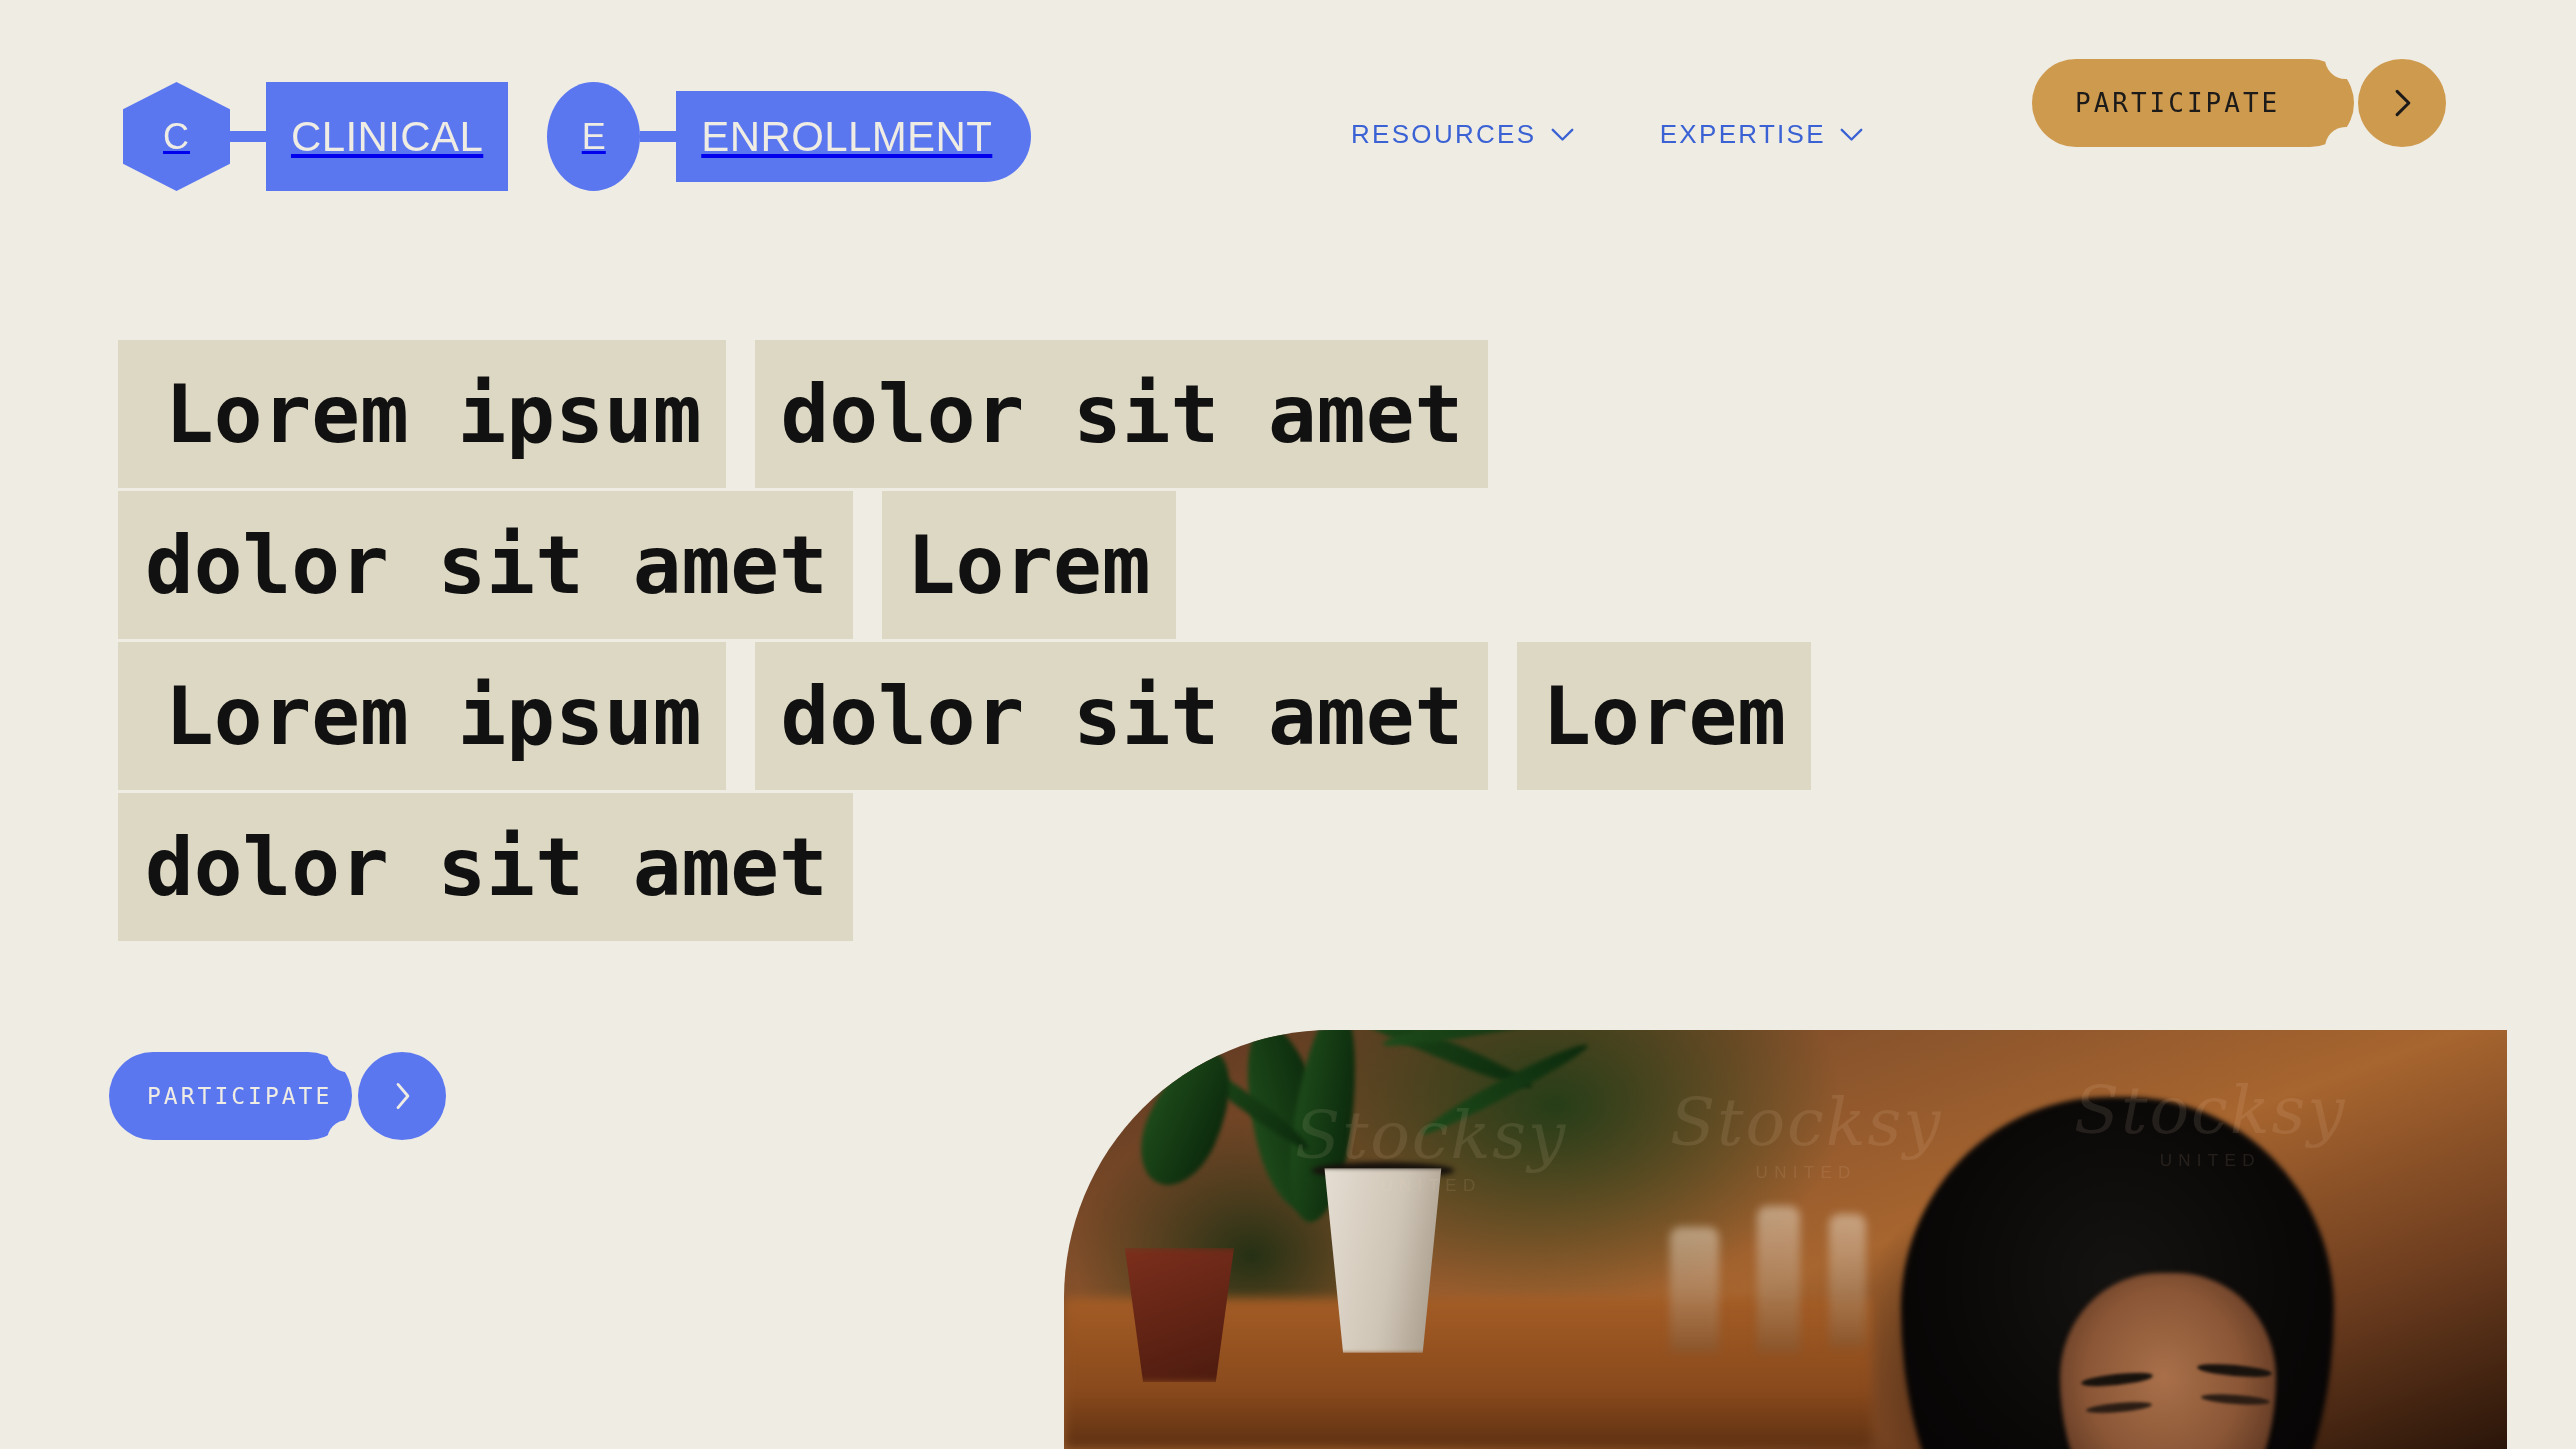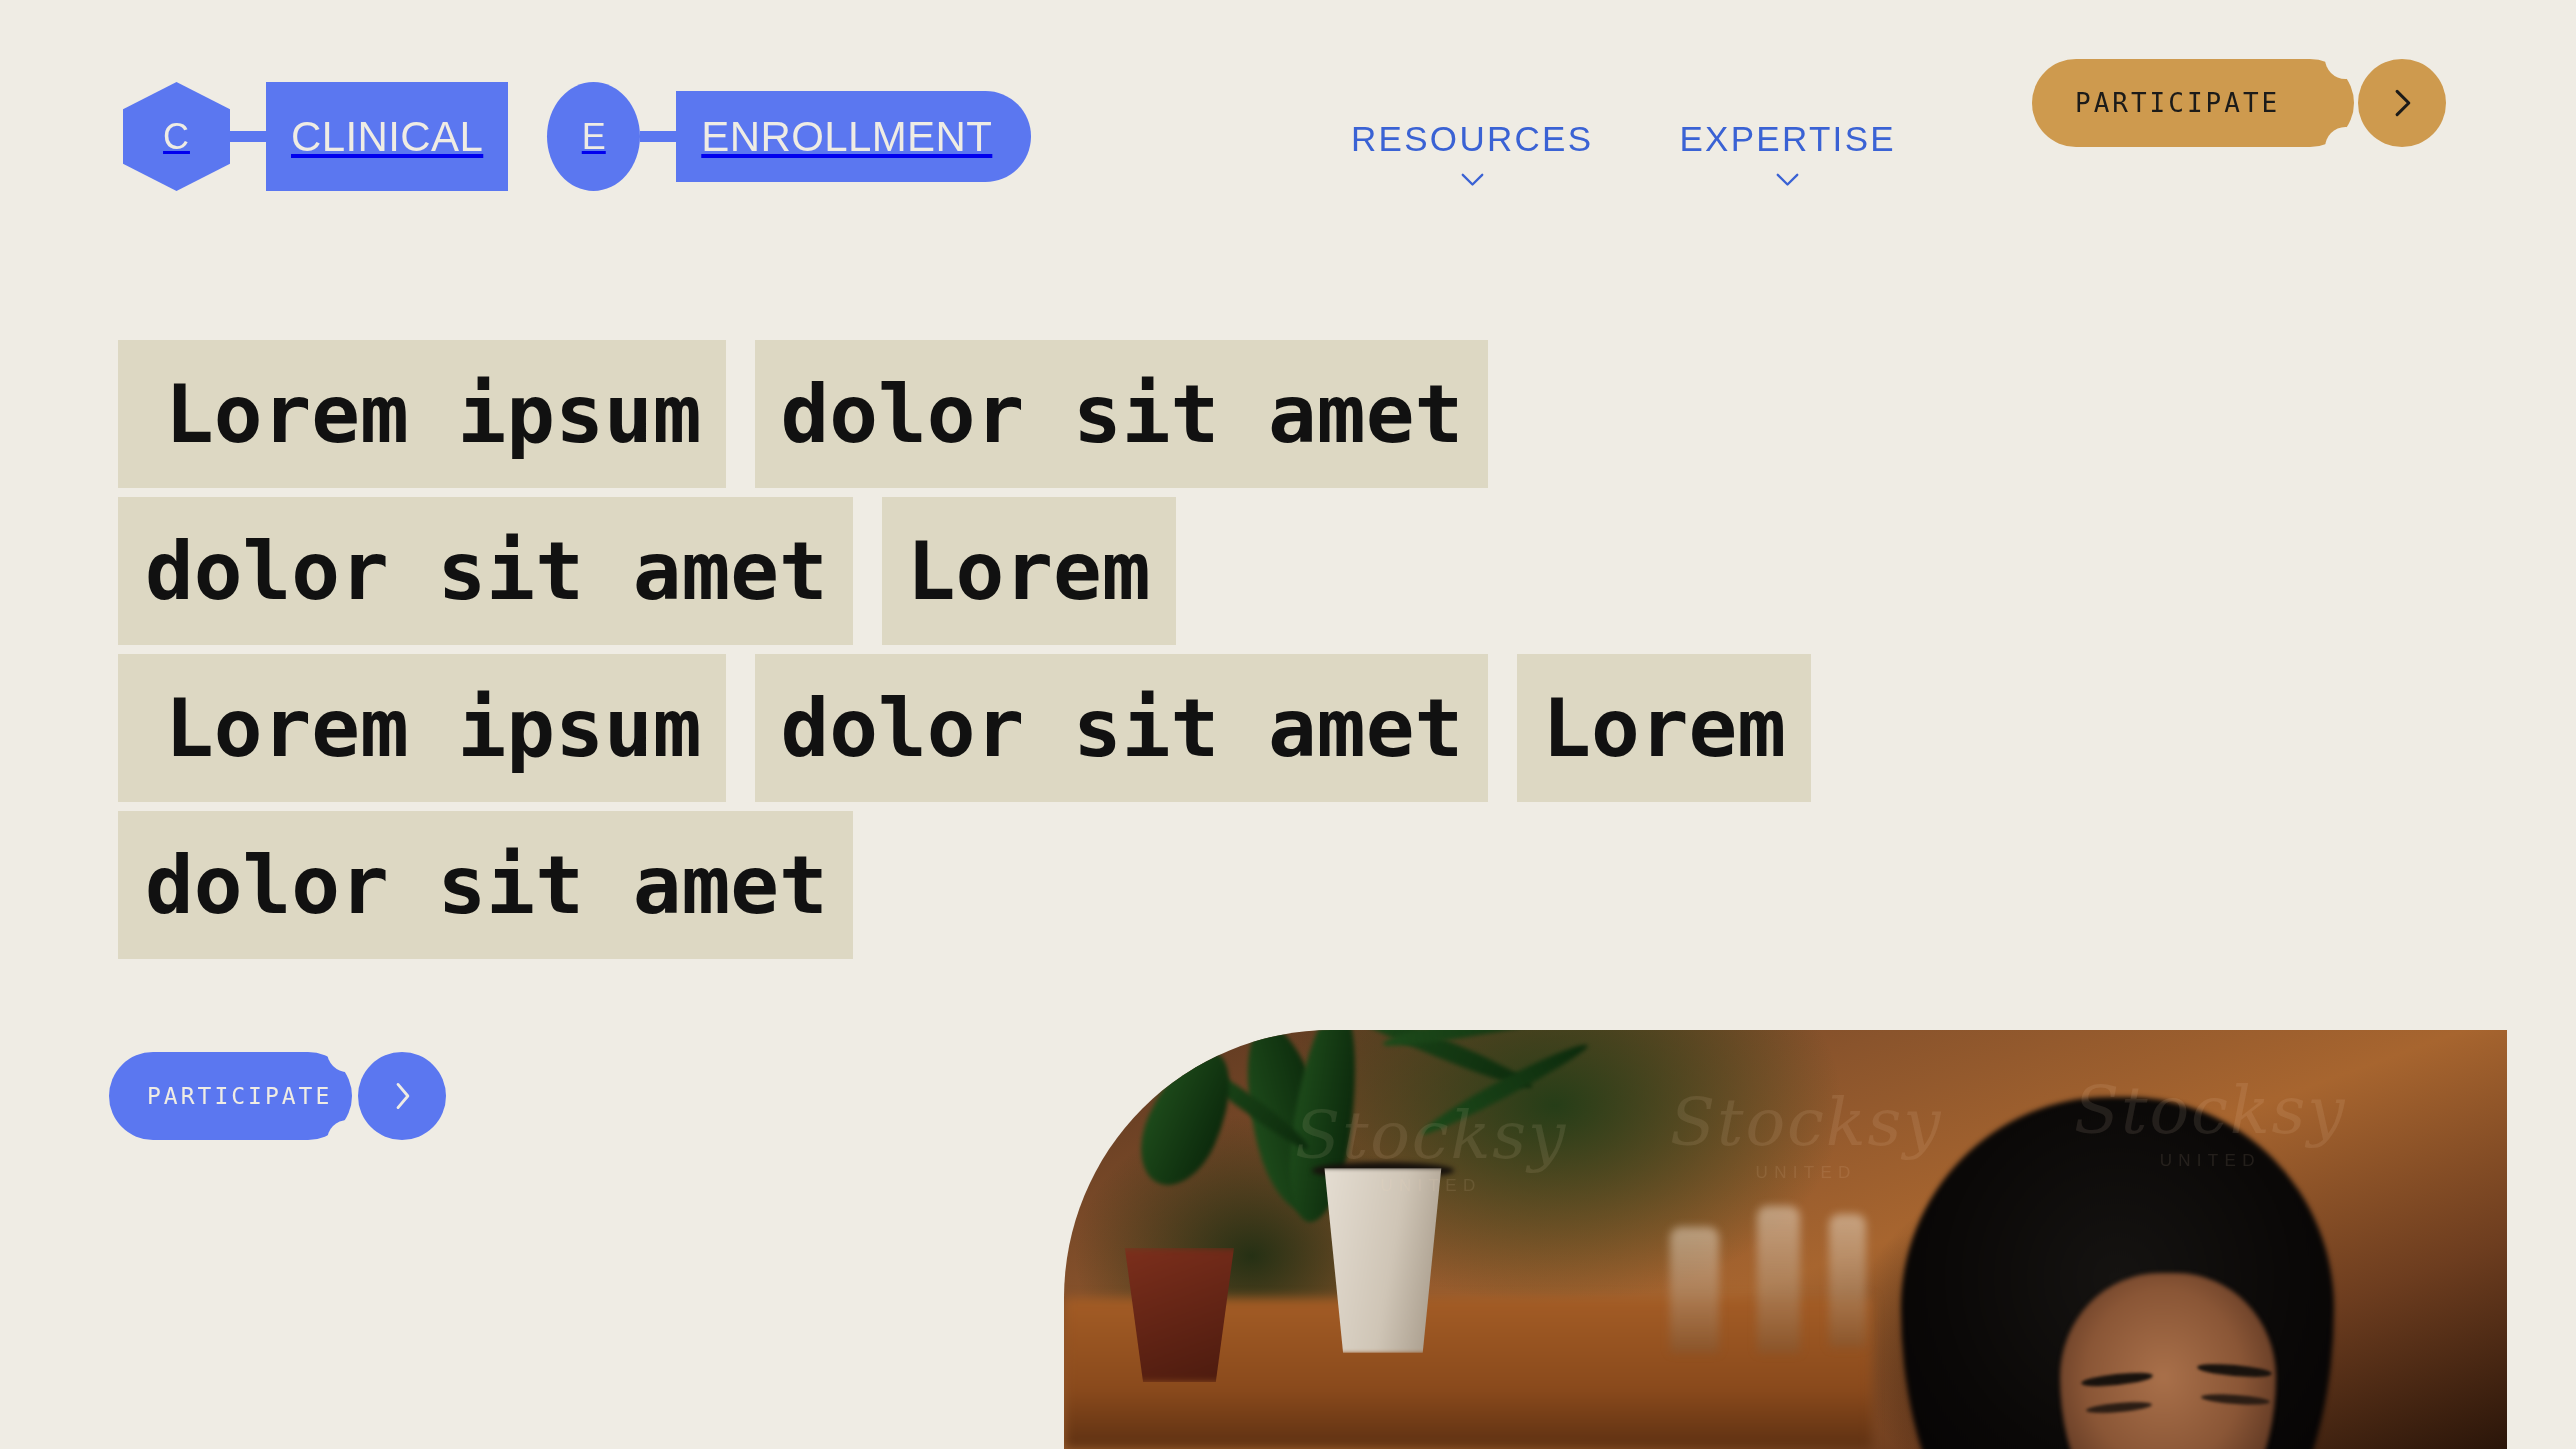--- a/index.html
+++ b/index.html
@@ -102,24 +102,23 @@
     display: flex;
     align-items: center;
     gap: 86px;
   }
 
   .nav-item {
     display: flex;
     align-items: center;
     gap: 14.3px;
     color: #3A62D4;
-    font-size: 35px;
+    font-size: 26px;
     letter-spacing: 2.3px;
     cursor: pointer;
-    flex-direction: column;
   }
 
   .chev-down {
     width: 23px; height: 13.4px;
     display: block;
   }
 
   
   .cta {
     position: relative;
@@ -188,21 +187,21 @@
   .hero-heading {
     position: absolute;
     left: 0;
     top: 340px;
     width: 2236px;
   }
 
   .head-row {
     display: flex;
     align-items: flex-start;
-    margin-bottom: 9px;
+    margin-bottom: 3px;
     height: 148px;
   }
 
   .head-chunk {
     background: #DDD8C3;
     color: #111111;
     font-family: "DejaVu Sans Mono", monospace;
     font-size: 81px;
     line-height: 148px;
     height: 148px;

